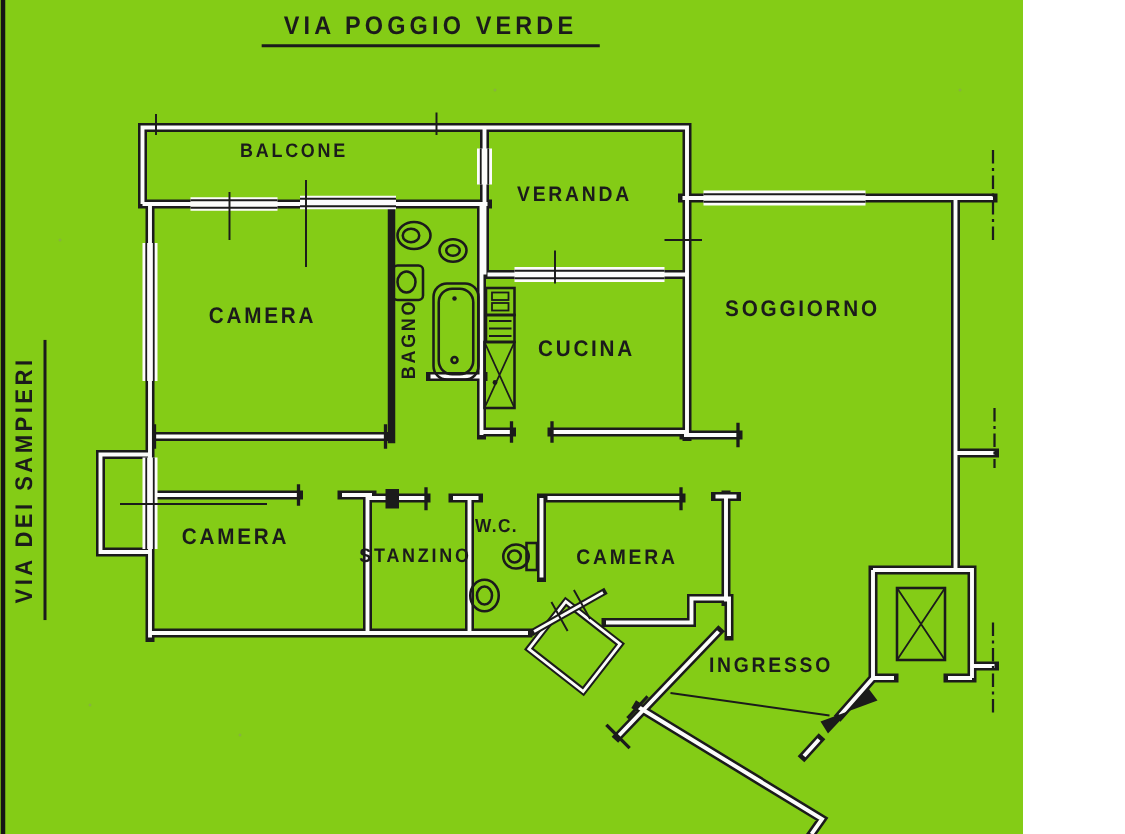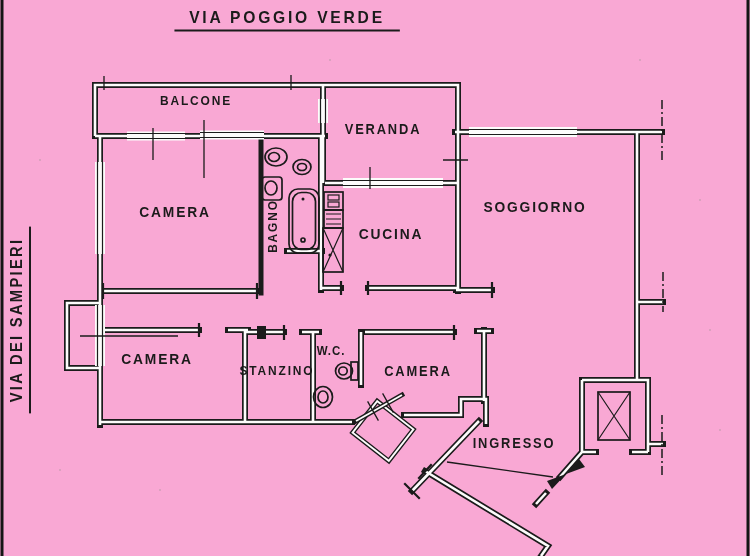--- a/index.html
+++ b/index.html
@@ -1,18 +1,18 @@
 <!DOCTYPE html>
 <html><head>
 <meta charset="utf-8">
 <style>
   html,body{margin:0;padding:0;}
   #stage{
-    position:relative;width:750px;height:556px;overflow:hidden;
-    background:#f9a8d4;
+    position:relative;width:682px;height:556px;overflow:hidden;
+    background:#84cc16;
     font-family:"Liberation Sans",sans-serif;
     text-align:right;
   }
   svg{position:absolute;left:0;top:0;}
   .wo{fill:none;stroke:#1b1b1b;stroke-width:6;stroke-linecap:square;}
   .wi{fill:none;stroke:#fcfcfb;stroke-width:2.6;stroke-linecap:butt;}
   .solid{fill:none;stroke:#1b1b1b;stroke-width:5;stroke-linecap:square;}
   .cap{fill:none;stroke:#1b1b1b;stroke-width:2.2;stroke-linecap:square;}
   .thin{fill:none;stroke:#1b1b1b;stroke-width:1.3;}
   .fix{fill:none;stroke:#1b1b1b;stroke-width:1.7;}

